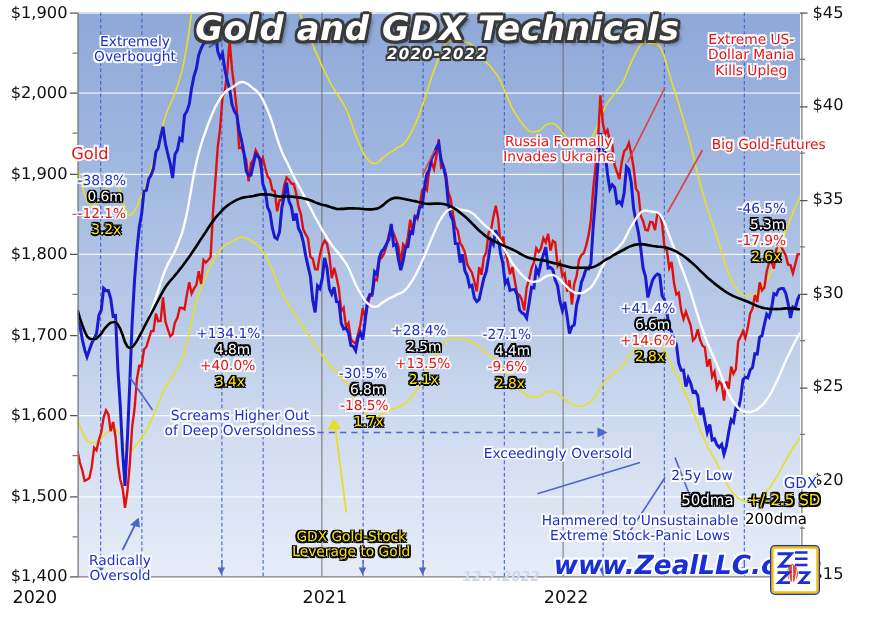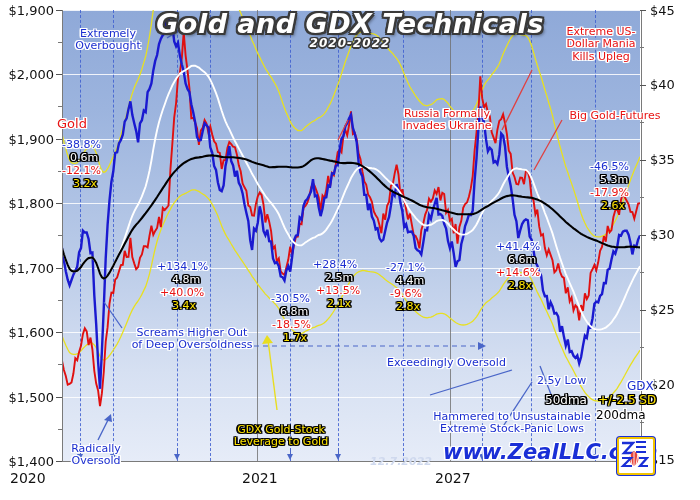--- a/index.html
+++ b/index.html
@@ -221,21 +221,21 @@
     <div class="tick-minor-r" style="top:122px;"></div>
     <div class="tick-minor-r" style="top:197px;"></div>
     <div class="tick-minor-r" style="top:272px;"></div>
     <div class="tick-minor-r" style="top:347px;"></div>
     <div class="tick-minor-r" style="top:422px;"></div>
   </div>
 
   <div>
     <div class="xlab" style="left:10px;">2020</div>
     <div class="xlab" style="left:242px;">2021</div>
-    <div class="xlab" style="left:435px;">2027</div>
+    <div class="xlab" style="left:435px;">2022</div>
 
     <div class="xarrow-stem" style="left:80px;top:448px;"></div>
     <div class="xarrow" style="left:77px;top:454px;"></div>
     <div class="xarrow-stem" style="left:113px;top:448px;"></div>
     <div class="xarrow" style="left:110px;top:454px;"></div>
     <div class="xarrow-stem" style="left:177px;top:448px;"></div>
     <div class="xarrow" style="left:174px;top:454px;"></div>
     <div class="xarrow-stem" style="left:290px;top:448px;"></div>
     <div class="xarrow" style="left:287px;top:454px;"></div>
     <div class="xarrow-stem" style="left:338px;top:448px;"></div>

